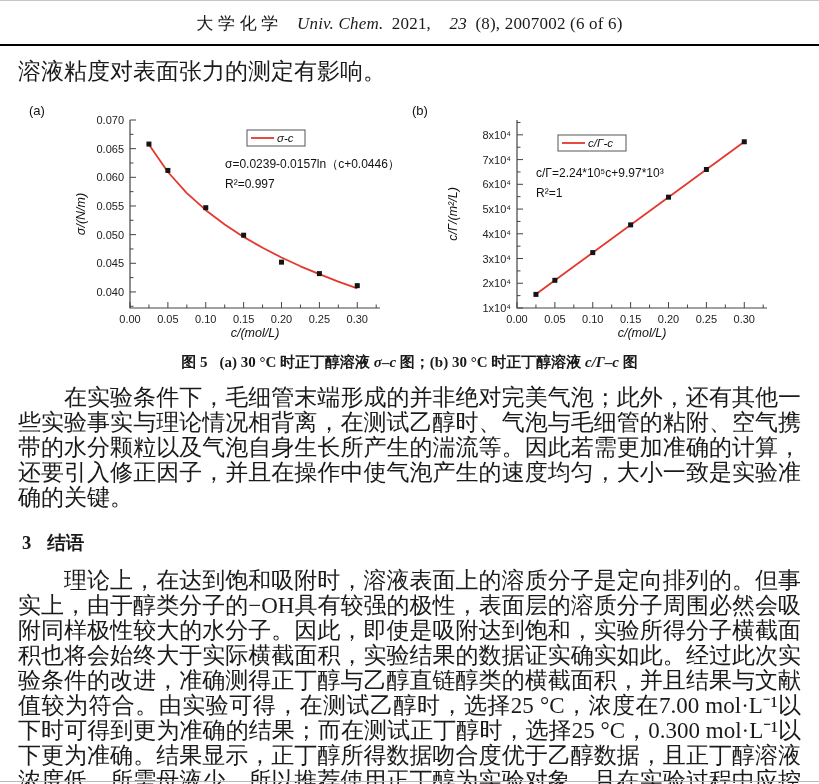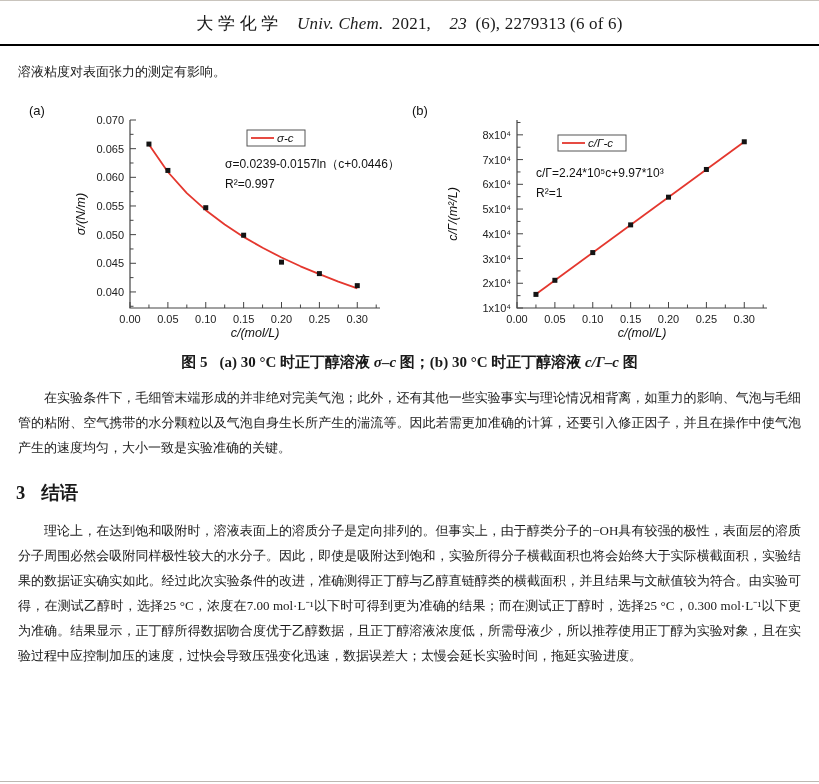--- a/index.html
+++ b/index.html
@@ -8,42 +8,42 @@
     font-family:"Liberation Serif", serif;
     position:relative;overflow:hidden;
   }
   .top-hairline{position:absolute;top:0;left:0;width:819px;border-top:1px solid #c9c4bd;}
   .bottom-hairline{position:absolute;top:781px;left:0;width:819px;border-top:1px solid #bdb8b2;}
   .header{padding-top:12px;text-align:center;font-size:17px;letter-spacing:.2px;}
   .header .it{font-style:italic;margin-left:12px;}
   .header .bd{font-weight:normal;}
   .header span{margin:0 2px;}
   .header-rule{border:none;border-top:2px solid #000;margin:9px 0 0 0;}
-  .para{margin:13px 18px 0 18px;font-size:13px;line-height:25px;text-align:justify;text-indent:2em;}
+  .para{margin:13px 18px 0 18px;font-size:23px;line-height:25px;text-align:justify;text-indent:2em;}
   .para.noindent{text-indent:0;}
   .figure-row{display:flex;align-items:flex-start;margin:16px 0 0 25px;}
   svg.chart{display:block;background:#fff;}
   svg text{font-family:"Liberation Sans", sans-serif;}
   .caption{margin:8px 10px 8px 10px;text-align:center;font-weight:bold;font-size:15px;}
   .caption .it{font-style:italic;}
   .caption .cap-label{margin-right:12px;}
-  .section{margin:20px 18px 0 16px;font-size:18.5px;font-weight:bold;}
+  .section{margin:20px 18px 0 22px;font-size:18.5px;font-weight:bold;}
   .section .sec-num{margin-right:16px;}
 </style>
 </head>
 <body>
 
 <div class="top-hairline"></div>
 
 <div class="header">
   <span>大 学 化 学</span>
   <span class="it">Univ. Chem.</span>
   <span class="bd">2021,</span>
   <span class="it">23</span>
-  <span>(6), 2279313 (6 of 6)</span>
+  <span>(8), 2007002 (6 of 6)</span>
 </div>
 <hr class="header-rule">
 
 <p class="para noindent">溶液粘度对表面张力的测定有影响。</p>
 
 <div class="figure-row">
   <svg class="chart" width="385" height="245" viewBox="0 0 385 245">
       <path d="M105,20 L105,208 L355,208" fill="none" stroke="#444" stroke-width="1.2"></path>
       <line x1="105" y1="208" x2="105" y2="202" stroke="#444" stroke-width="1"></line>
       <text x="105" y="223" text-anchor="middle" font-size="11" fill="#222">0.00</text>
@@ -167,21 +167,21 @@
       <text x="232" y="237" text-anchor="middle" font-size="12.5" fill="#111" font-style="italic">c/(mol/L)</text>
       <text x="47" y="114" text-anchor="middle" font-size="12.5" fill="#111" font-style="italic" transform="rotate(-90 47 114)">c/Γ/(m²/L)</text>
       <text x="2" y="15" font-size="13" fill="#111" font-family="&quot;Liberation Serif&quot;, serif">(b)</text>
     </svg>
 </div>
 
 <p class="caption">
   <span class="cap-label">图 5</span><span>(a) 30 °C 时正丁醇溶液 </span><span class="it">σ–c</span><span> 图；(b) 30 °C 时正丁醇溶液 </span><span class="it">c/Γ–c</span><span> 图</span>
 </p>
 
-<p class="para">在实验条件下，毛细管末端形成的并非绝对完美气泡；此外，还有其他一些实验事实与理论情况相背离，如重力的影响、气泡与毛细管的粘附、空气携带的水分颗粒以及气泡自身生长所产生的湍流等。因此若需更加准确的计算，还要引入修正因子，并且在操作中使气泡产生的速度均匀，大小一致是实验准确的关键。</p>
+<p class="para">在实验条件下，毛细管末端形成的并非绝对完美气泡；此外，还有其他一些实验事实与理论情况相背离，在测试乙醇时、气泡与毛细管的粘附、空气携带的水分颗粒以及气泡自身生长所产生的湍流等。因此若需更加准确的计算，还要引入修正因子，并且在操作中使气泡产生的速度均匀，大小一致是实验准确的关键。</p>
 
 <h2 class="section">
   <span class="sec-num">3</span><span>结语</span>
 </h2>
 
 <p class="para">理论上，在达到饱和吸附时，溶液表面上的溶质分子是定向排列的。但事实上，由于醇类分子的−OH具有较强的极性，表面层的溶质分子周围必然会吸附同样极性较大的水分子。因此，即使是吸附达到饱和，实验所得分子横截面积也将会始终大于实际横截面积，实验结果的数据证实确实如此。经过此次实验条件的改进，准确测得正丁醇与乙醇直链醇类的横截面积，并且结果与文献值较为符合。由实验可得，在测试乙醇时，选择25 °C，浓度在7.00 mol·L⁻¹以下时可得到更为准确的结果；而在测试正丁醇时，选择25 °C，0.300 mol·L⁻¹以下更为准确。结果显示，正丁醇所得数据吻合度优于乙醇数据，且正丁醇溶液浓度低，所需母液少，所以推荐使用正丁醇为实验对象，且在实验过程中应控制加压的速度，过快会导致压强变化迅速，数据误差大；太慢会延长实验时间，拖延实验进度。</p>
 
 <div class="bottom-hairline"></div>
 
 </body></html>

